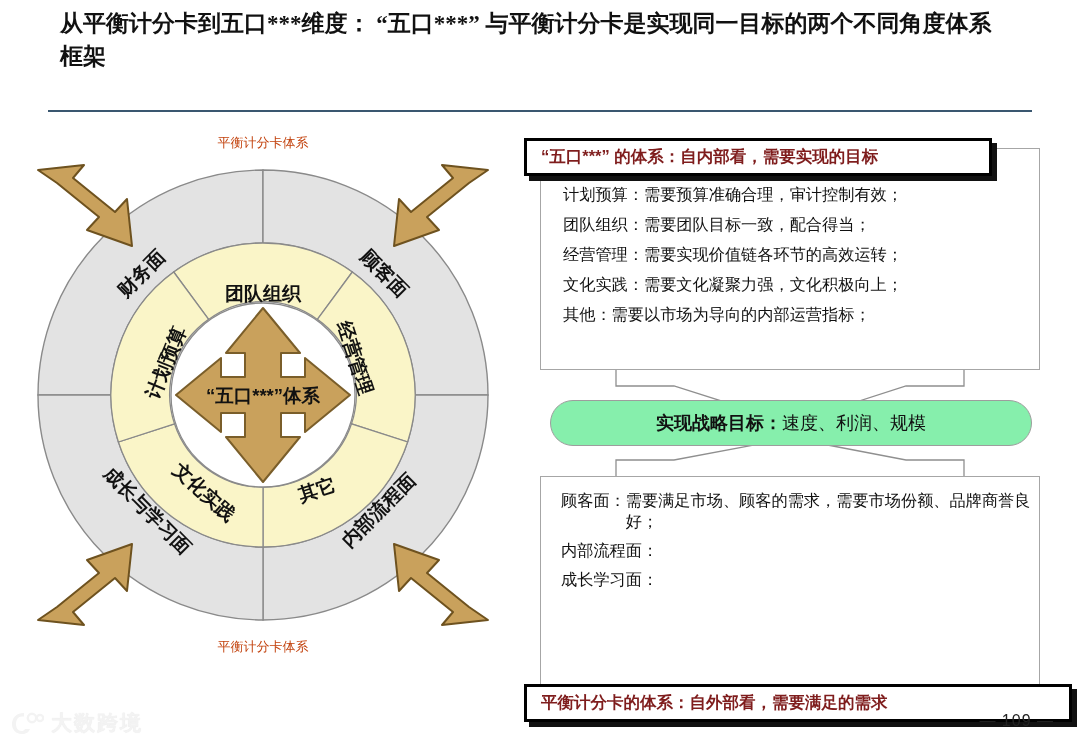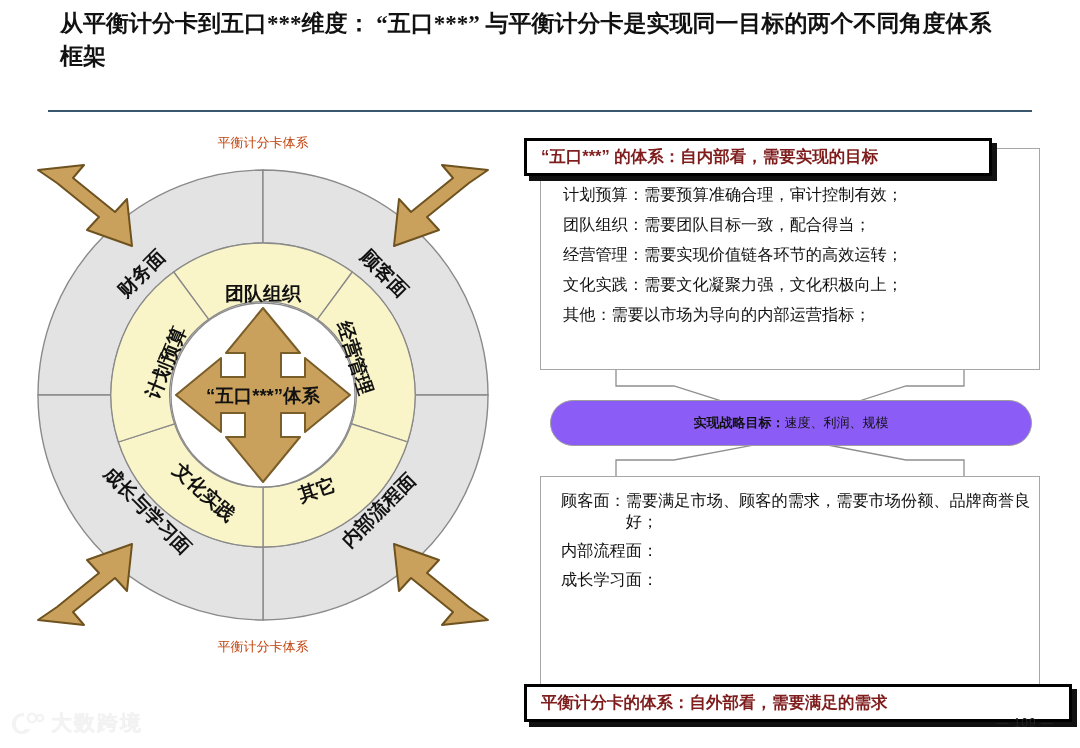--- a/index.html
+++ b/index.html
@@ -38,23 +38,23 @@
 
   .panel{
     position:absolute;background:#fff;border:1px solid #a6a6a6;
     box-sizing:border-box;
   }
   .panel.top{left:16px;top:10px;width:500px;height:222px;}
   .panel.bottom{left:16px;top:338px;width:500px;height:248px;}
 
   .midbox{
     position:absolute;left:26px;top:262px;width:482px;height:46px;
-    border:1px solid #9d9d9d;border-radius:23px;background:#8b5cf6;
+    border:1px solid #9d9d9d;border-radius:23px;background:#86efac;
     box-sizing:border-box;display:flex;align-items:center;justify-content:center;
-    font-size:13px;color:#111;
+    font-size:18px;color:#111;
   }
   .midbox b{font-weight:bold;}
 
   .hdrbox{
     position:absolute;background:#fff;border:3px solid #000;
     box-sizing:border-box;display:flex;align-items:center;
     padding-left:14px;font-size:16.5px;font-weight:bold;color:#7f1d1d;
     box-shadow:5px 5px 0 0 #111;white-space:nowrap;
   }
   .hdrbox.a{left:0px;top:0px;width:468px;height:38px;}
@@ -64,21 +64,21 @@
 
   .rowlist{position:absolute;left:22px;top:36px;width:466px;}
   .row{display:flex;font-size:16.2px;color:#111;line-height:1.30;margin-bottom:9px;font-family:Liberation Serif, serif;}
   .row .k{white-space:nowrap;flex:0 0 auto;}
   .row .v{flex:1 1 auto;}
   .panel.bottom .rowlist{left:20px;top:14px;width:470px;}
   .panel.bottom .row{margin-bottom:8px;}
 
   
   .pagenum{
-    position:absolute;right:26px;bottom:18px;font-size:12px;color:#222;
+    position:absolute;right:26px;bottom:18px;font-size:16px;color:#222;
     letter-spacing:1px;
   }
   .wm{
     position:absolute;left:10px;bottom:8px;height:34px;display:flex;
     align-items:center;gap:7px;opacity:.92;
   }
   .wm-text{
     font-size:21px;font-weight:bold;color:#f2f2f2;letter-spacing:2px;
     text-shadow:0 0 1px #e6e6e6;
   }

